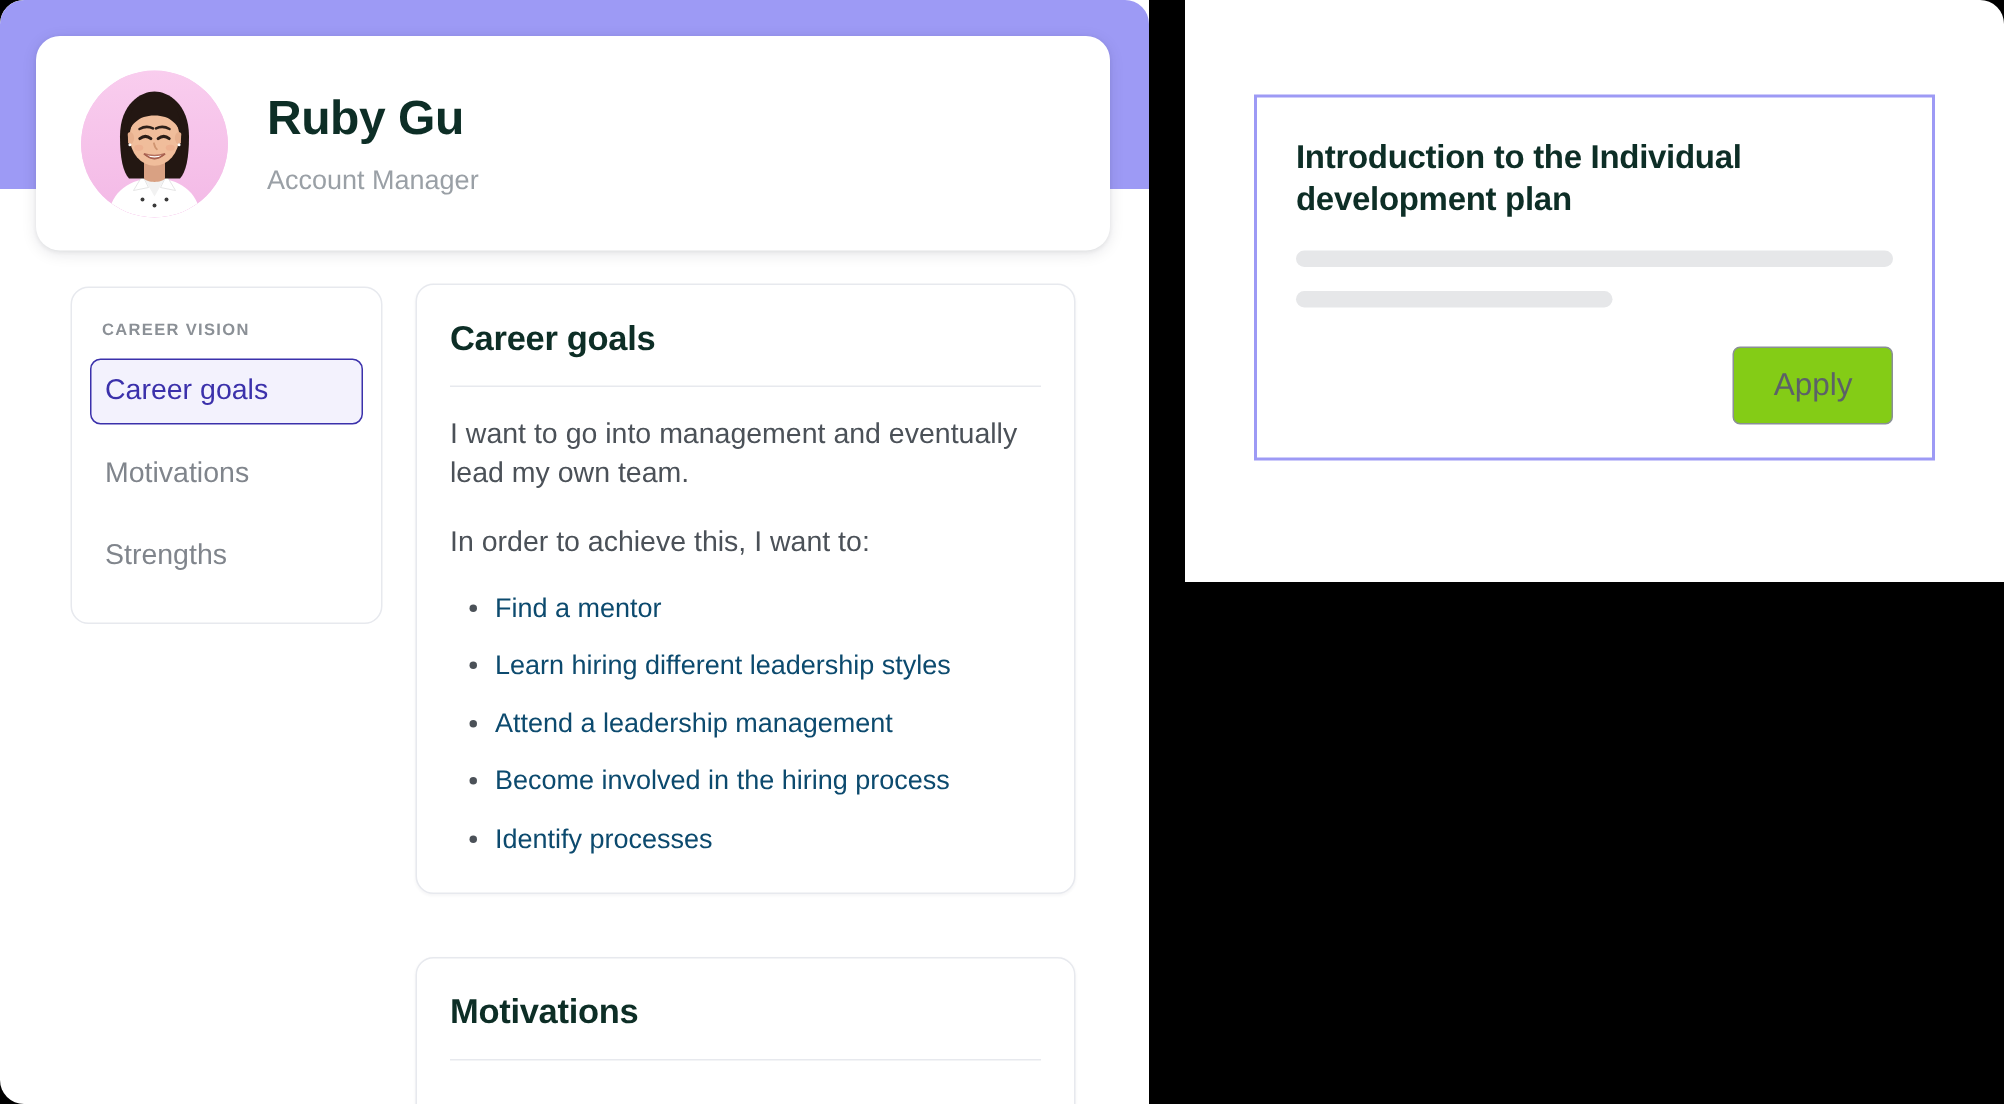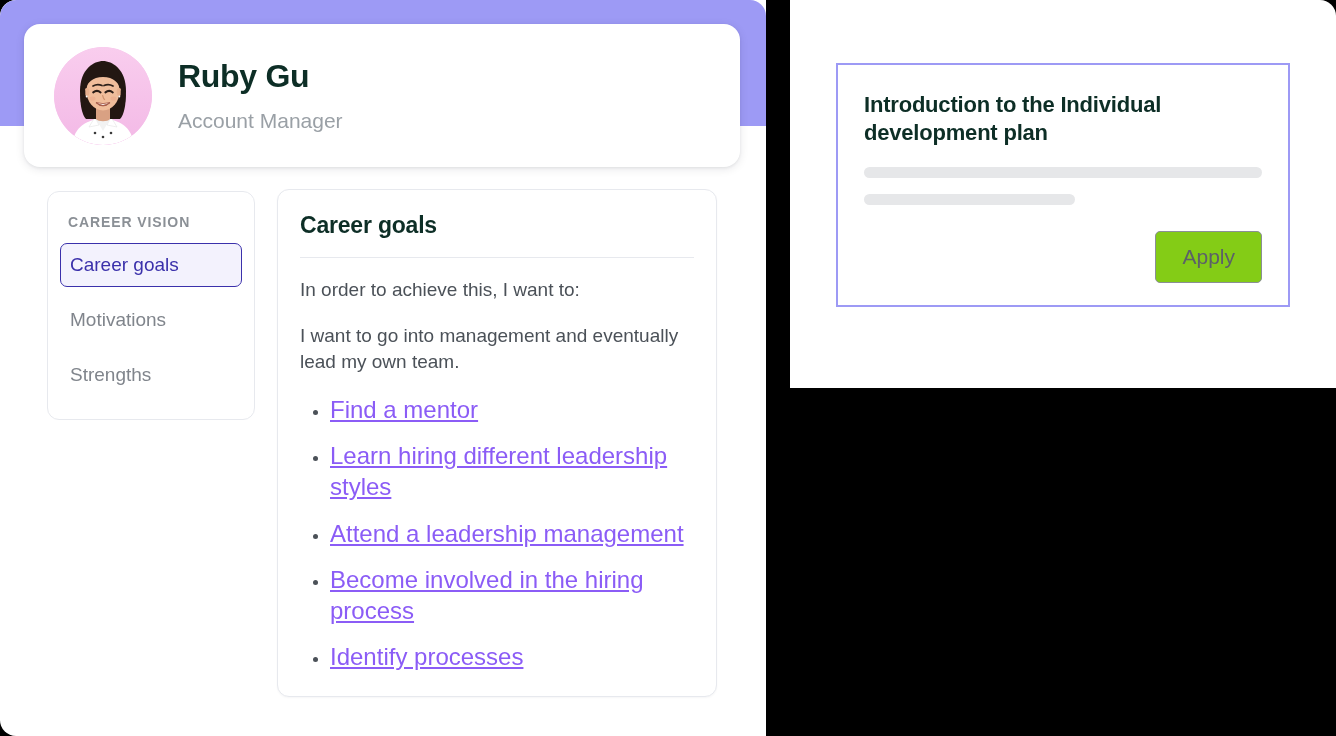--- a/index.html
+++ b/index.html
@@ -64,38 +64,38 @@
   .avatar svg { display:block; width:98px; height:98px; }
 
   .profile-name {
     font-size: 32px;
     font-weight: bold;
     color: #0d2e26;
     letter-spacing: -0.3px;
     line-height: 1.15;
   }
   .profile-role {
-    font-size: 21px;
+    font-size: 18px;
     color: #9aa0a6;
     margin-top: 13px;
     line-height: 1.2;
   }
 
   
   .nav-card {
     position: absolute;
     left: 47px; top: 191px;
     width: 208px;
     background: #ffffff;
     border: 1px solid #e7e9ee;
     border-radius: 12px;
     padding: 22px 12px 22px 12px;
   }
   .nav-heading {
-    font-size: 14px;
+    font-size: 11px;
     font-weight: bold;
     letter-spacing: 0.9px;
     color: #8b9096;
     padding-left: 8px;
     margin-bottom: 13px;
   }
   .nav-item {
     font-size: 19px;
     color: #80858c;
     padding: 10px 9px;
@@ -142,25 +142,24 @@
     line-height: 1.37;
   }
   .section-para + .section-para { margin-top: 20px; }
 
   .bullets {
     margin: 19px 0 0 0;
     padding-left: 30px;
     list-style: disc;
   }
   .bullets li {
-    font-size: 24px;
-    color: #8b5cf6;
+    font-size: 18px;
+    color: #0c4a6e;
     line-height: 1.3;
     margin-bottom: 15px;
-    text-decoration: underline;
   }
   .bullets li:last-child { margin-bottom: 0; }
   .bullets li::marker { color: #4b5158; font-size: 17px; }
 
   
   .right-panel {
     position: absolute;
     left: 790px; top: 0;
     width: 546px;
     height: 388px;
@@ -296,22 +295,22 @@
       <div class="nav-item">
         <span>Strengths</span>
       </div>
     </div>
 
     <div class="content-col">
 
       <div class="section-card">
         <div class="section-title">Career goals</div>
         <div class="section-rule"></div>
+        <p class="section-para">I want to go into management and eventually lead my own team.</p>
         <p class="section-para">In order to achieve this, I want to:</p>
-        <p class="section-para">I want to go into management and eventually lead my own team.</p>
         <ul class="bullets">
           <li>Find a mentor</li>
           <li>Learn hiring different leadership styles</li>
           <li>Attend a leadership management</li>
           <li>Become involved in the hiring process</li>
           <li>Identify processes</li>
         </ul>
       </div>
 
       <div class="section-card">

